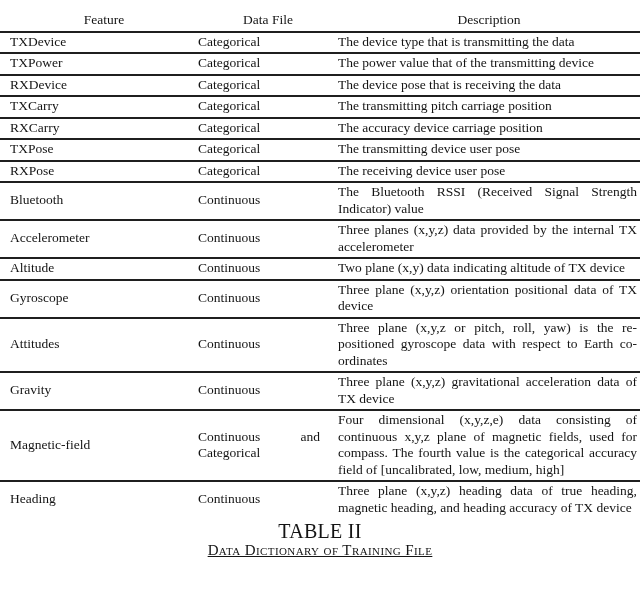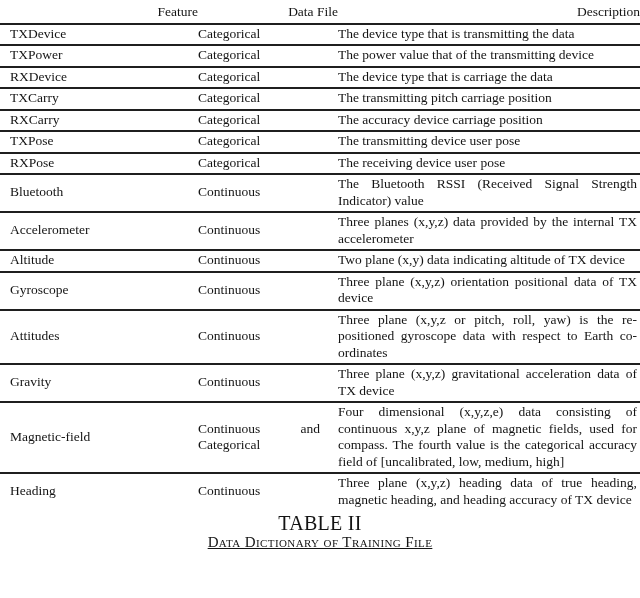--- a/index.html
+++ b/index.html
@@ -26,21 +26,21 @@
   col.c-type    { width: 140px; }
   col.c-desc    { width: 302px; }
 
   th, td {
     font-size: 13.5px;
     font-weight: normal;
     line-height: 16.5px;
     vertical-align: middle;
     padding: 1px 0 2px 0;
   }
-  th { text-align: right; padding-top: 4px; padding-bottom: 2px; }
+  th { text-align: center; padding-top: 12px; padding-bottom: 2px; }
 
   tbody tr { border-top: 2px solid #1f1f1f; }
 
   th.col-feature, td.cell-feature { padding-left: 10px; }
   td.cell-type {
     text-align: justify;
     text-align-last: left;
     padding-right: 18px;
   }
   td.cell-desc {
@@ -91,21 +91,21 @@
           <td class="cell-desc">The device type that is transmitting the data</td>
         </tr>
         <tr>
           <td class="cell-feature">TXPower</td>
           <td class="cell-type">Categorical</td>
           <td class="cell-desc">The power value that of the transmitting device</td>
         </tr>
         <tr>
           <td class="cell-feature">RXDevice</td>
           <td class="cell-type">Categorical</td>
-          <td class="cell-desc">The device type that is carriage the data</td>
+          <td class="cell-desc">The device pose that is receiving the data</td>
         </tr>
         <tr>
           <td class="cell-feature">TXCarry</td>
           <td class="cell-type">Categorical</td>
           <td class="cell-desc">The transmitting pitch carriage position</td>
         </tr>
         <tr>
           <td class="cell-feature">RXCarry</td>
           <td class="cell-type">Categorical</td>
           <td class="cell-desc">The accuracy device carriage position</td>

